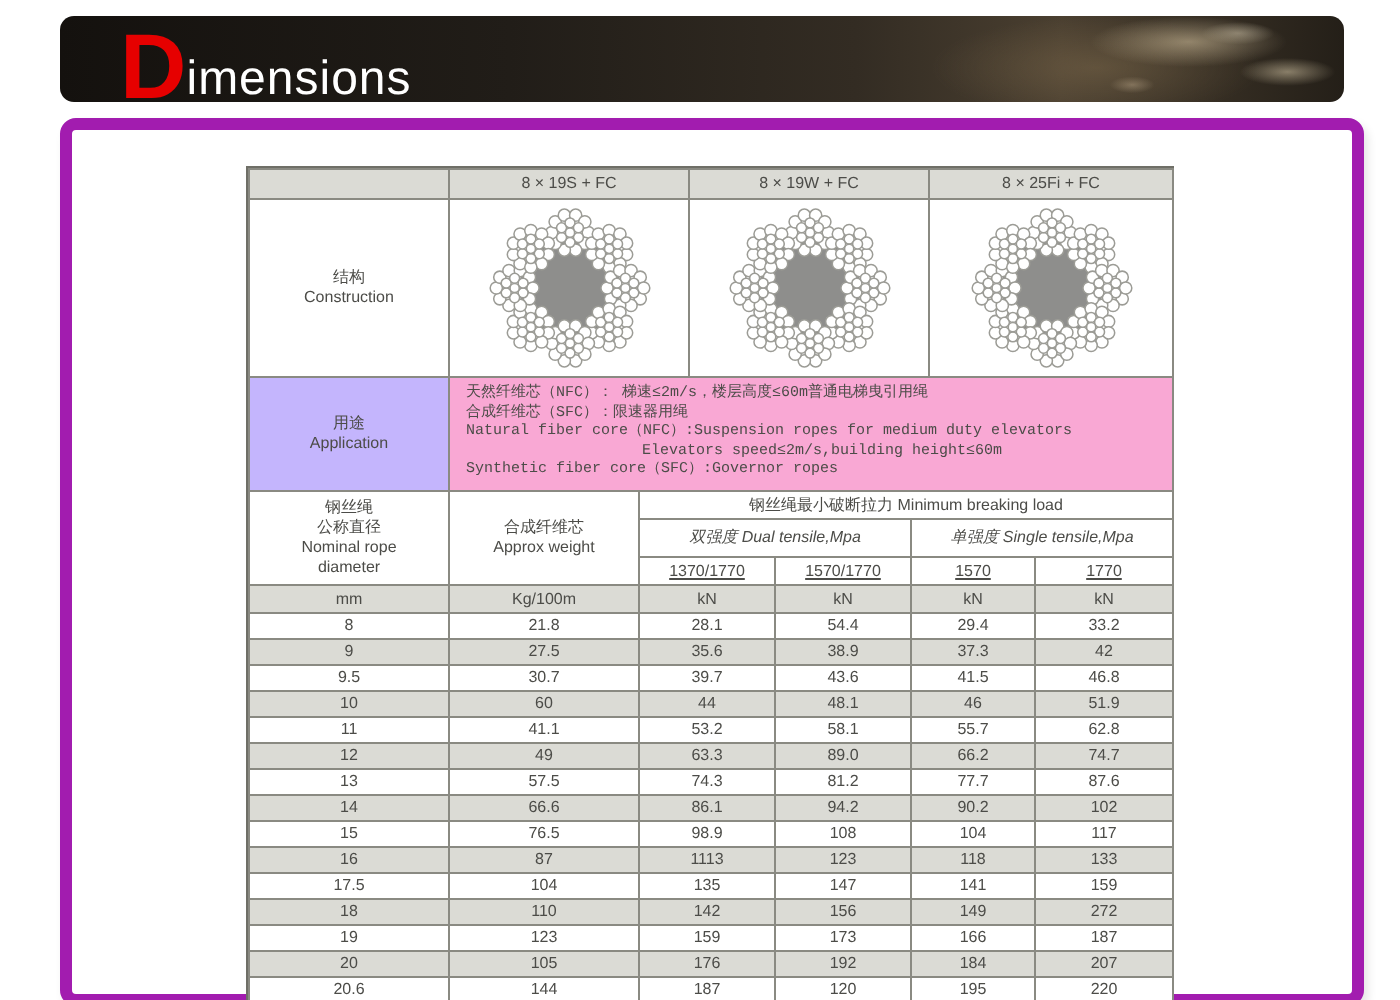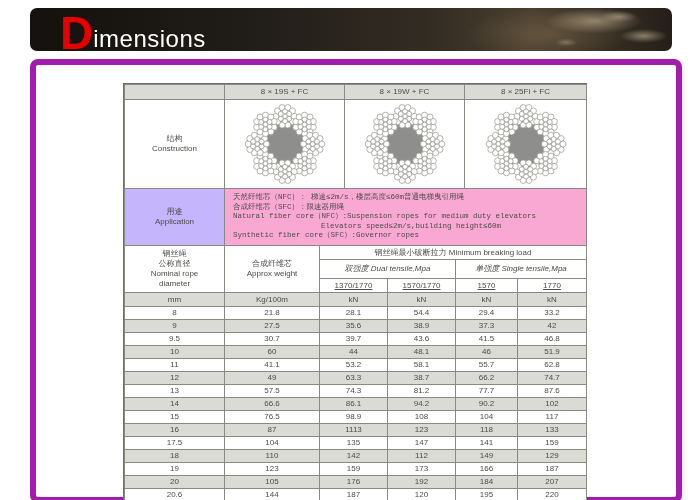--- a/index.html
+++ b/index.html
@@ -598,21 +598,21 @@
             <td>41.1</td>
             <td>53.2</td>
             <td>58.1</td>
             <td>55.7</td>
             <td>62.8</td>
           </tr>
           <tr>
             <td>12</td>
             <td>49</td>
             <td>63.3</td>
-            <td>38.7</td>
+            <td>89.0</td>
             <td>66.2</td>
             <td>74.7</td>
           </tr>
           <tr>
             <td>13</td>
             <td>57.5</td>
             <td>74.3</td>
             <td>81.2</td>
             <td>77.7</td>
             <td>87.6</td>
@@ -646,23 +646,23 @@
             <td>104</td>
             <td>135</td>
             <td>147</td>
             <td>141</td>
             <td>159</td>
           </tr>
           <tr>
             <td>18</td>
             <td>110</td>
             <td>142</td>
-            <td>112</td>
+            <td>156</td>
             <td>149</td>
-            <td>129</td>
+            <td>272</td>
           </tr>
           <tr>
             <td>19</td>
             <td>123</td>
             <td>159</td>
             <td>173</td>
             <td>166</td>
             <td>187</td>
           </tr>
           <tr>

